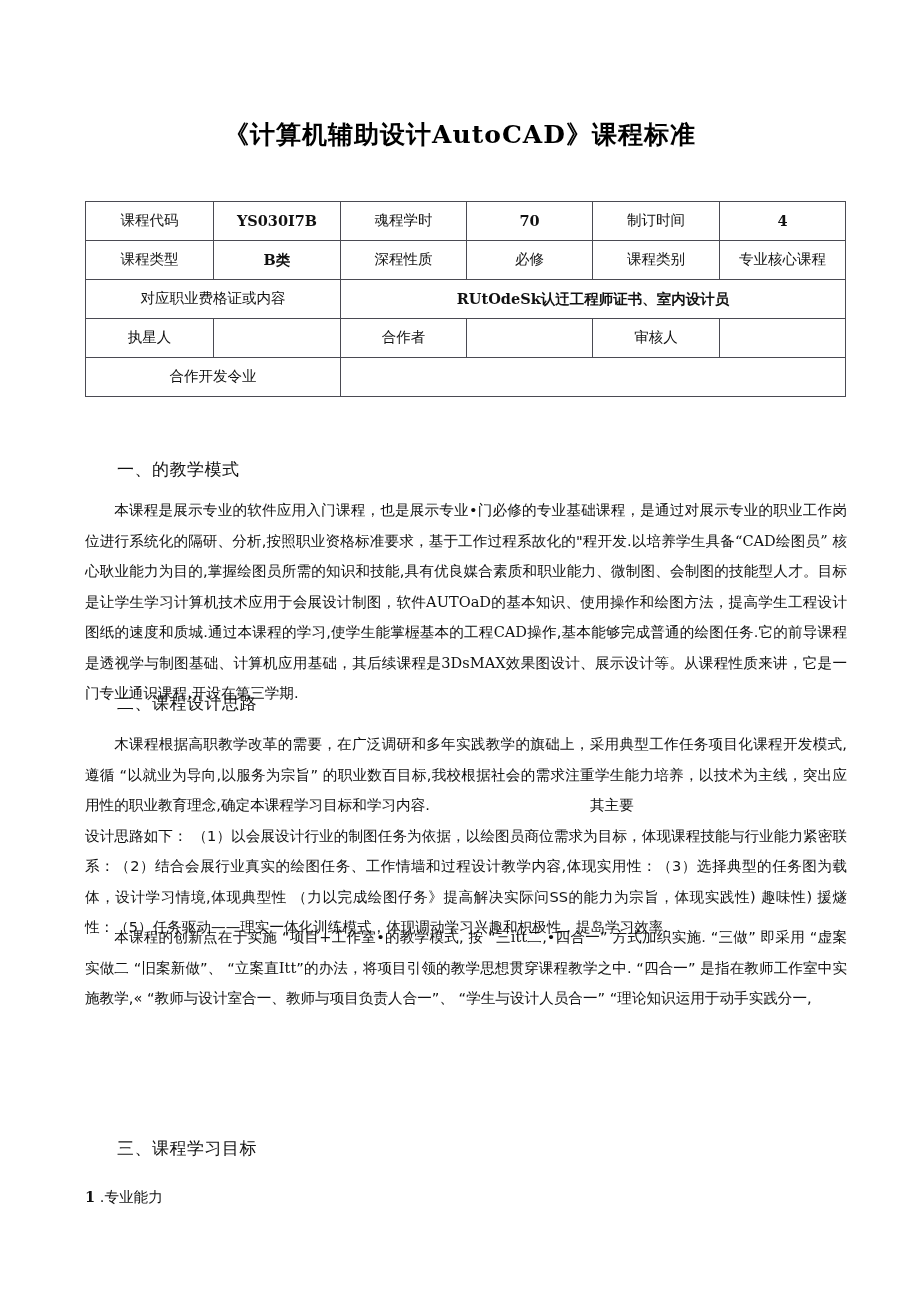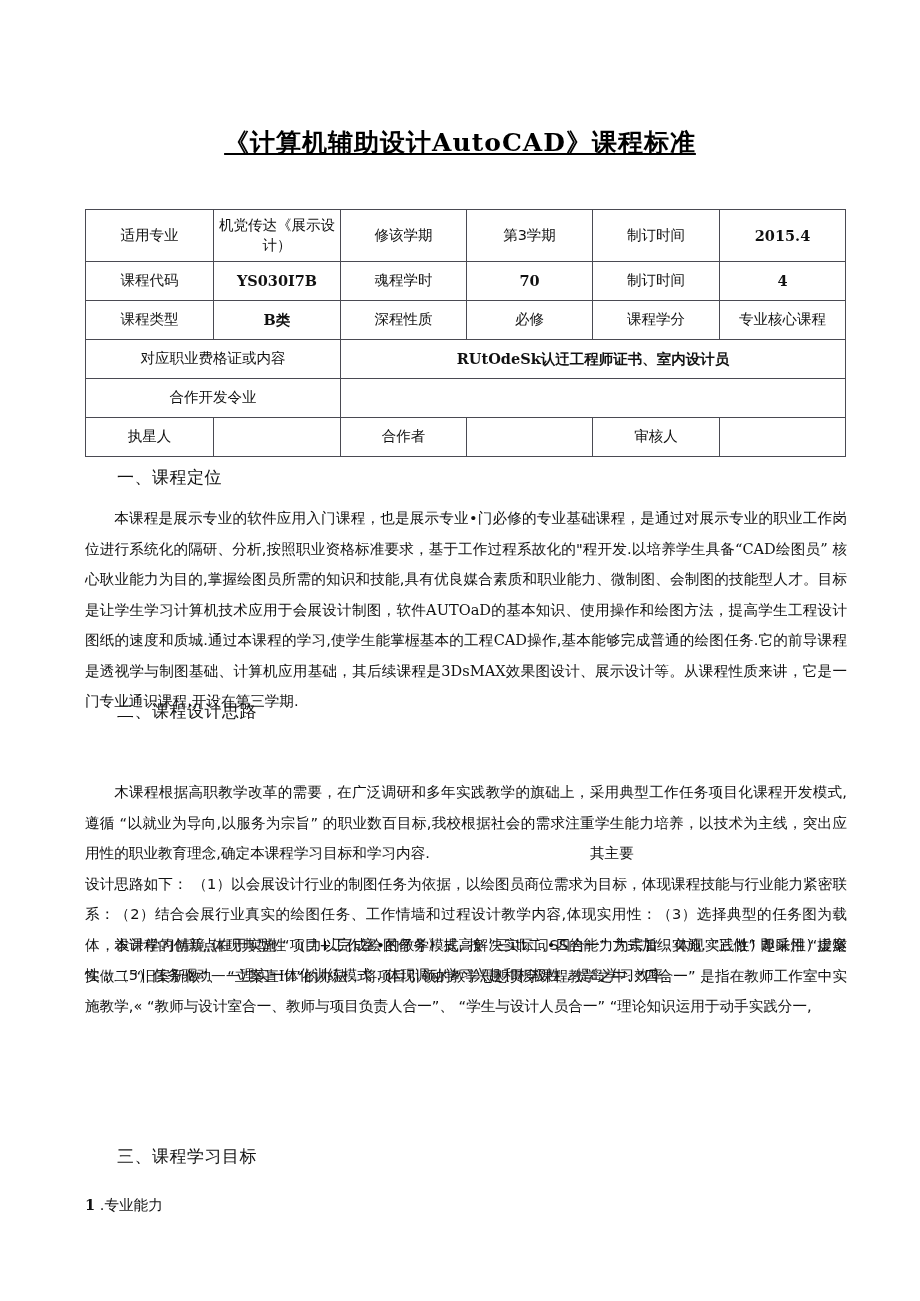--- a/index.html
+++ b/index.html
@@ -24,25 +24,24 @@
     position: relative;
   }
 
   
   .doc-title {
     text-align: center;
     font-family: "DejaVu Serif", "Liberation Serif", serif;
     font-size: 25px;
     font-weight: 700;
     letter-spacing: 1px;
-    margin: 16px;
+    margin: 8px;
     padding-top: 112px;
     line-height: 1.2;
     color: #000;
-    text-decoration: underline;
   }
 
   
   .info-table {
     width: 760px;
     margin: 51px 0 0 10px;
     border-collapse: collapse;
     table-layout: fixed;
     font-size: 14.5px;
     color: #111;
@@ -101,21 +100,21 @@
   .body-block p.no-indent {
     text-indent: 0;
   }
   .bd {
     font-family: "DejaVu Serif", "Liberation Serif", serif;
     font-weight: 400;
   }
   .spacer-gap { display: inline-block; width: 160px; }
 
   .blk-1 { top: 487px; }
-  .blk-2 { top: 721px; margin-top: 40px; }
+  .blk-2 { top: 721px; }
   .blk-3 { top: 914px; }
   .blk-4 { top: 1037px; }
 
   .sub-h {
     position: absolute;
     left: 85px;
     top: 1180px;
     font-size: 14.6px;
     color: #111;
     text-align: center;
@@ -136,63 +135,55 @@
     <colgroup>
       <col class="col-a">
         <col class="col-b">
         <col class="col-c">
       <col class="col-d">
         <col class="col-e">
         <col class="col-f">
     </colgroup>
     <tbody>
       <tr>
-        <td class="tall">适用专业</td>
-        <td class="tall">机党传达《展示设计）</td>
-        <td class="tall">修该学期</td>
-        <td class="tall">第3学期</td>
-        <td class="tall">制订时间</td>
-        <td class="tall bold">2015.4</td>
-      </tr>
-      <tr>
         <td>课程代码</td>
         <td class="bold">YS030I7B</td>
         <td>魂程学时</td>
         <td class="bold">70</td>
         <td>制订时间</td>
         <td class="bold">4</td>
       </tr>
       <tr>
         <td>课程类型</td>
         <td class="bold">B类</td>
         <td>深程性质</td>
         <td>必修</td>
-        <td>课程学分</td>
+        <td>课程类别</td>
         <td>专业核心课程</td>
       </tr>
       <tr>
         <td colspan="2">对应职业费格证或内容</td>
         <td colspan="4" class="bold">RUtOdeSk认迀工程师证书、室内设计员</td>
-      </tr>
-      <tr>
-        <td colspan="2">合作开发令业</td>
-        <td colspan="4"></td>
       </tr>
       <tr>
         <td>执星人</td>
         <td></td>
         <td>合作者</td>
         <td></td>
         <td>审核人</td>
         <td></td>
       </tr>
+      <tr>
+        <td colspan="2">合作开发令业</td>
+        <td colspan="4"></td>
+      </tr>
     </tbody>
   </table>
 
-  <div class="section-h h-pos-1">一、课程定位</div>
+  <div class="section-h h-pos-1">一、的教学模式</div>
 
   <div class="body-block blk-1">
     <p><span>本课程是展示专业的软件应用入门课程，也是展示专业•门必修的专业基础课程，是通过对展示专业的职业工作岗位进行系统化的隔研、分析,按照职业资格标准要求，基于工作过程系故化的"程开发.以培养学生具备</span><span class="bd">“CAD绘图员”</span><span> 核心耿业能力为目的,掌握绘图员所需的知识和技能,具有优良媒合素质和职业能力、微制图、会制图的技能型人才。目标是让学生学习计算机技术应用于会展设计制图，软件</span><span class="bd">AUTOaD</span><span>的基本知识、使用操作和绘图方法，提高学生工程设计图纸的速度和质城.通过本课程的学习,使学生能掌楃基本的工程</span><span class="bd">CAD</span><span>操作,基本能够完成普通的绘图任务.它的前导课程是透视学与制图基础、计算机应用基础，其后续课程是</span><span class="bd">3DsMAX</span><span>效果图设计、展示设计等。从课程性质来讲，它是一门专业通识课程,开设在第三学期.</span></p>
   </div>
 
   <div class="section-h h-pos-2">二、课程设计思路</div>
 
   <div class="body-block blk-2">
     <p><span>木课程根据高职教学改革的需要，在广泛调研和多年实践教学的旗础上，采用典型工作任务项目化课程开发模式,遵循 “以就业为导向,以服务为宗旨” 的职业数百目标,我校根据社会的需求注重学生能力培养，以技术为主线，突出应用性的职业教育理念,确定本课程学习目标和学习内容.</span><span class="spacer-gap"></span><span>其主要</span></p>
     <p class="no-indent">设计思路如下： （1）以会展设计行业的制图任务为依据，以绘图员商位需求为目标，体现课程技能与行业能力紧密联系：（2）结合会展行业真实的绘图任务、工作情墙和过程设计教学内容,体现实用性：（3）选择典型的任务图为载体，设计学习情境,体现典型性 （力以完成绘图仔务》提高解决实际问SS的能力为宗旨，体现实践性) 趣味性) 援燧性：（5）任务驱动——理实一体化训练模式，体现调动学习兴趣和枳极性，提岛学习效率.</p>

